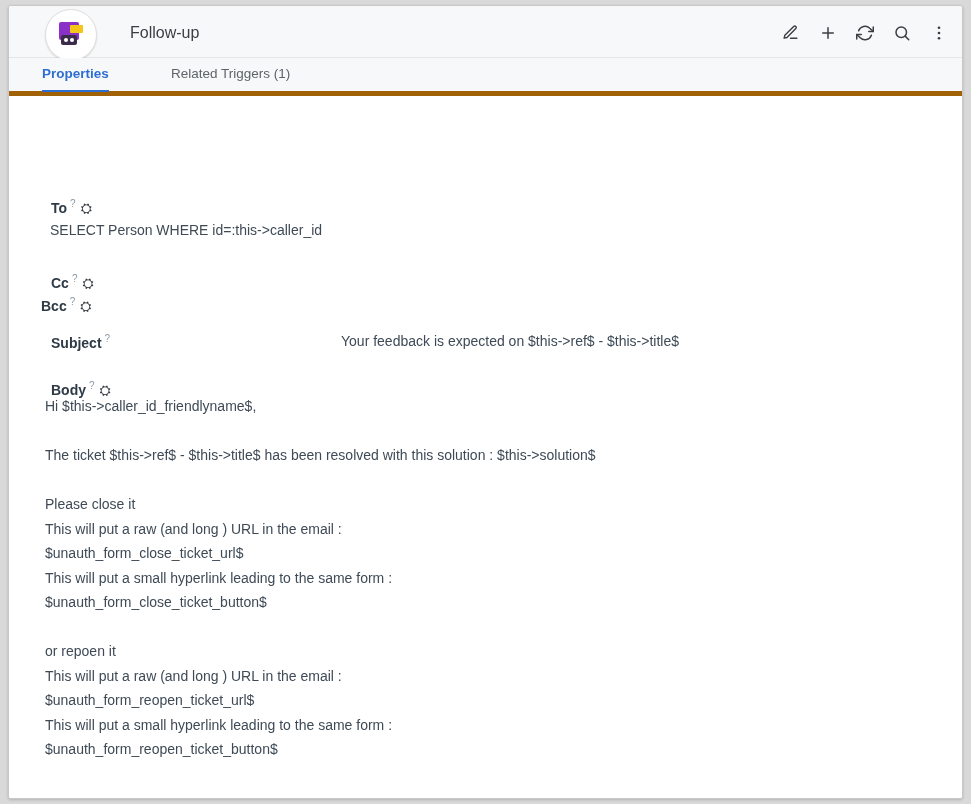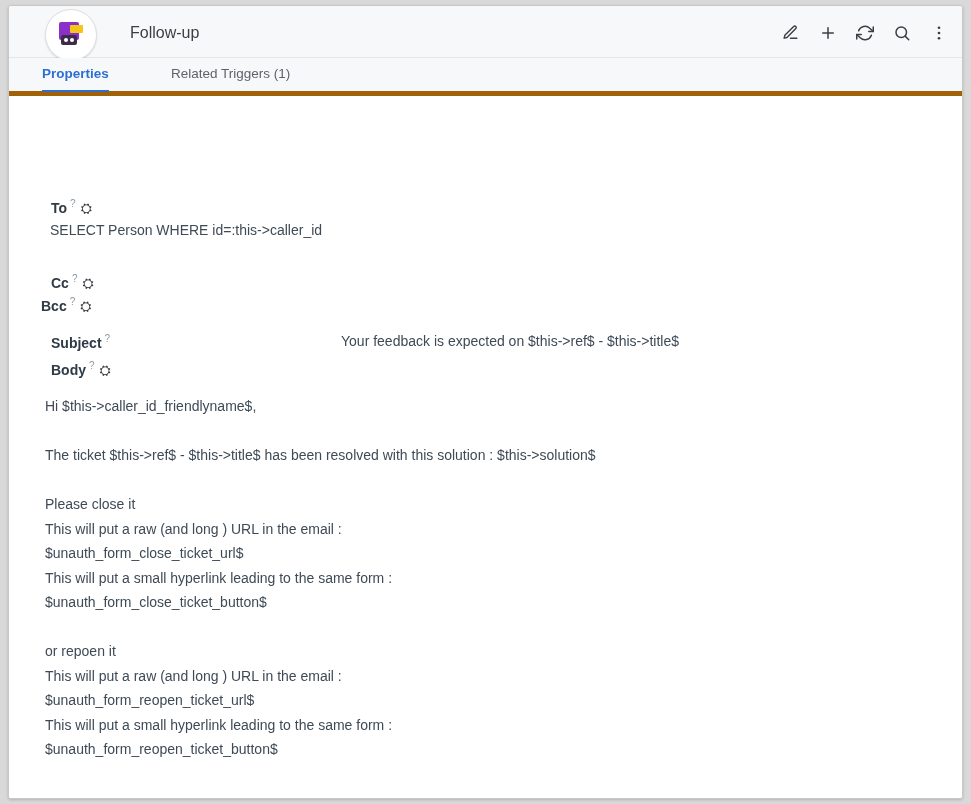--- a/index.html
+++ b/index.html
@@ -253,21 +253,21 @@
     <div class="field-label" style="left:32px; top:200px;">
       <span>Bcc</span><span class="q">?</span><span class="puzzle">⛭</span>
     </div>
     <div class="field-value" style="left:308px; top:200px;"></div>
 
     <div class="field-label" style="left:42px; top:237px;">
       <span>Subject</span><span class="q">?</span>
     </div>
     <div class="field-value" style="left:308px; top:237px;margin-left:24px;">Your feedback is expected on $this-&gt;ref$ - $this-&gt;title$</div>
 
-    <div class="field-label" style="left:42px; top:264px;">
+    <div class="field-label" style="left:42px; top:284px;">
       <span>Body</span><span class="q">?</span><span class="puzzle">⛭</span>
     </div>
     <div class="body-block">Hi $this-&gt;caller_id_friendlyname$,
 
 The ticket $this-&gt;ref$ - $this-&gt;title$ has been resolved with this solution : $this-&gt;solution$
 
 Please close it
 This will put a raw (and long ) URL in the email :
 $unauth_form_close_ticket_url$
 This will put a small hyperlink leading to the same form :

